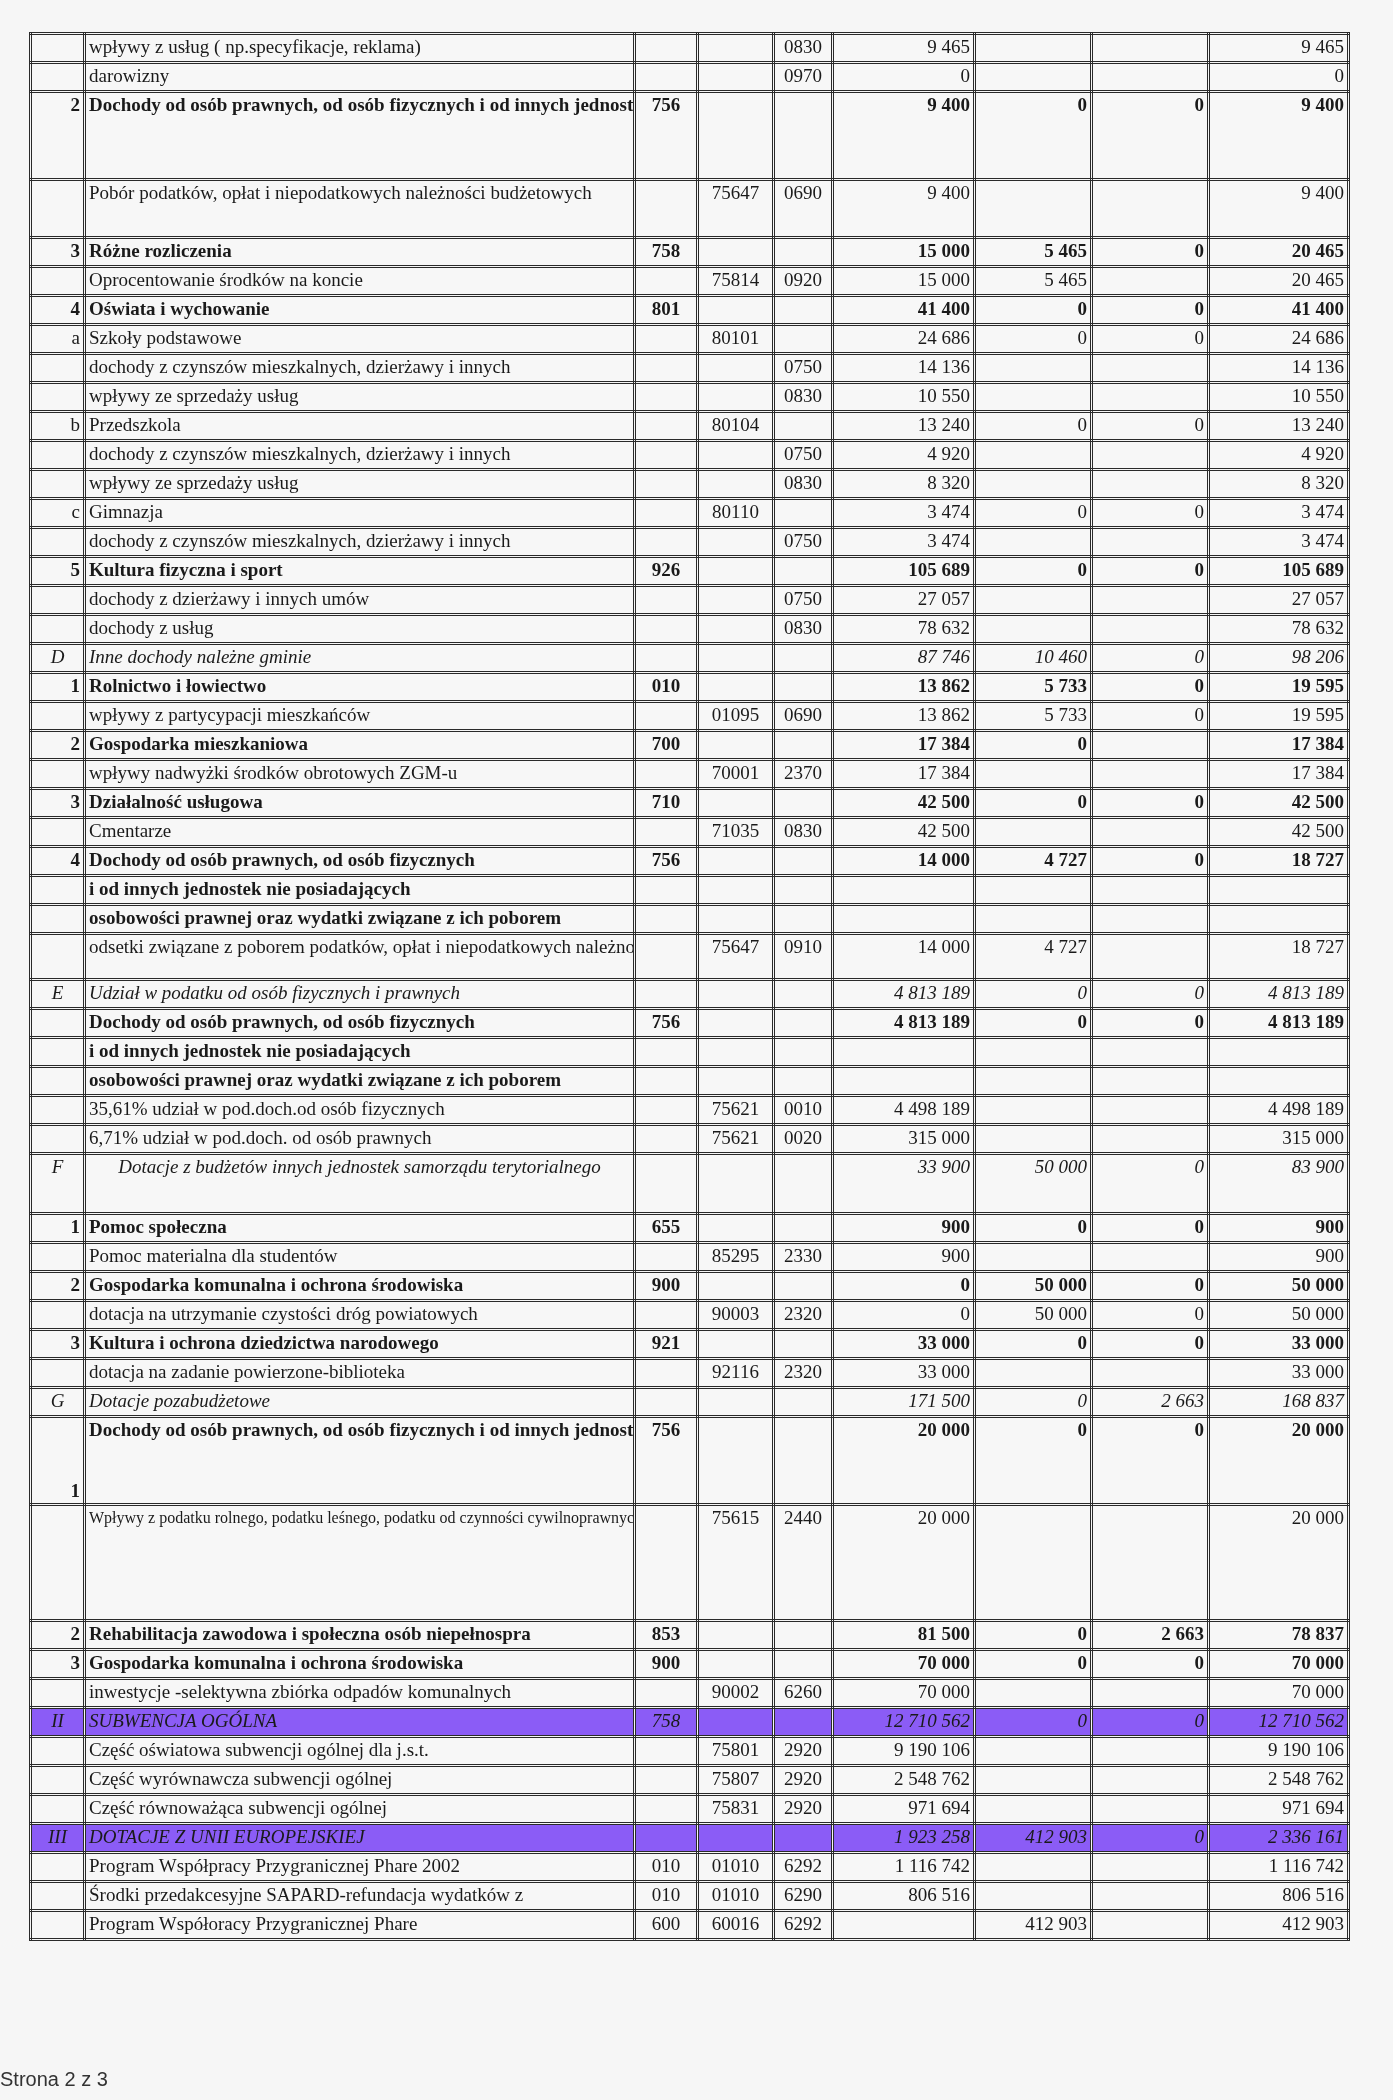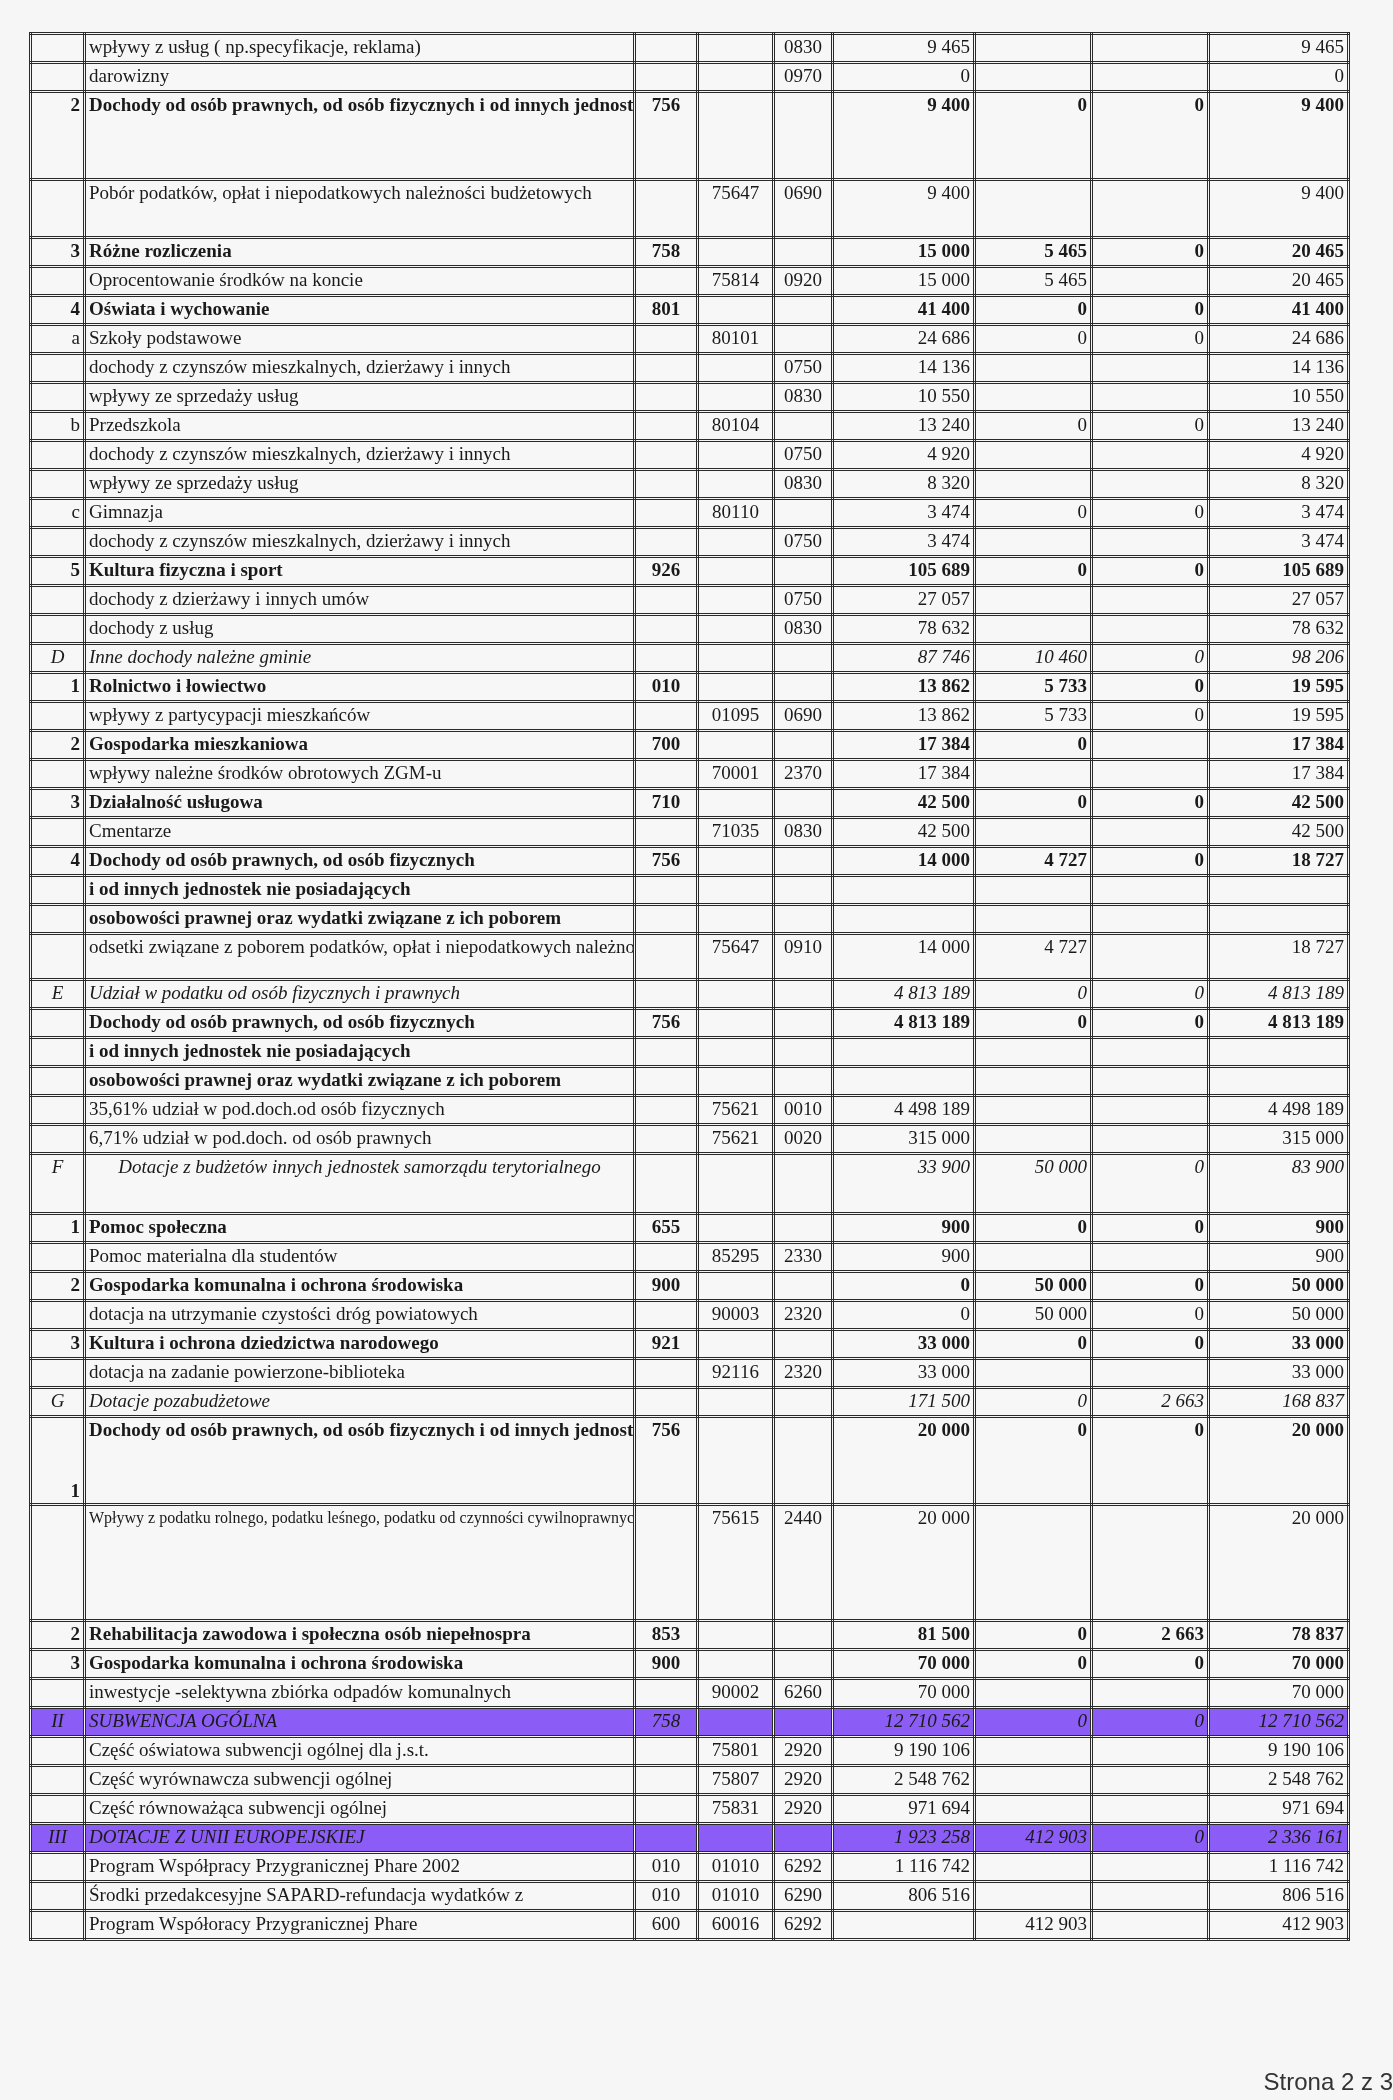--- a/index.html
+++ b/index.html
@@ -24,22 +24,22 @@
   td.ctr { text-align: center; }
   td.lp { text-align: right; }
   td.desc { white-space: normal; }
   td.mid { vertical-align: middle; }
   tr.bold td { font-weight: bold; }
   tr.ital td { font-style: italic; }
   tr.shade td { background: #8b5cf6; }
   td.lpc { text-align: center; }
   .small { font-size: 16px; line-height: 22px; text-align: center; }
   .footer {
-    position: absolute; left: 0; width: 1393px; top: 2068px; text-align: right;
-    font-family: "Liberation Sans", "DejaVu Sans", sans-serif; font-size: 24px; color: #333;
+    position: absolute; left: 0; width: 1393px; top: 2068px; text-align: left;
+    font-family: "Liberation Sans", "DejaVu Sans", sans-serif; font-size: 20px; color: #333;
   }
 </style>
 </head>
 <body>
 
 <div class="sheet">
   <table class="budget">
     <colgroup>
       <col style="width:54px">
         <col style="width:550px">
@@ -289,21 +289,21 @@
           <td class="ctr">700</td>
           <td class="ctr"></td>
           <td class="ctr"></td>
           <td class="num">17 384</td>
           <td class="num">0</td>
           <td class="num"></td>
           <td class="num">17 384</td>
         </tr>
         <tr style="height: 29px;">
           <td class="lp"></td>
-          <td class="desc">wpływy należne środków obrotowych ZGM-u</td>
+          <td class="desc">wpływy nadwyżki środków obrotowych ZGM-u</td>
           <td class="ctr"></td>
           <td class="ctr">70001</td>
           <td class="ctr">2370</td>
           <td class="num">17 384</td>
           <td class="num"></td>
           <td class="num"></td>
           <td class="num">17 384</td>
         </tr>
         <tr class="bold" style="height: 29px;">
           <td class="lp">3</td>

